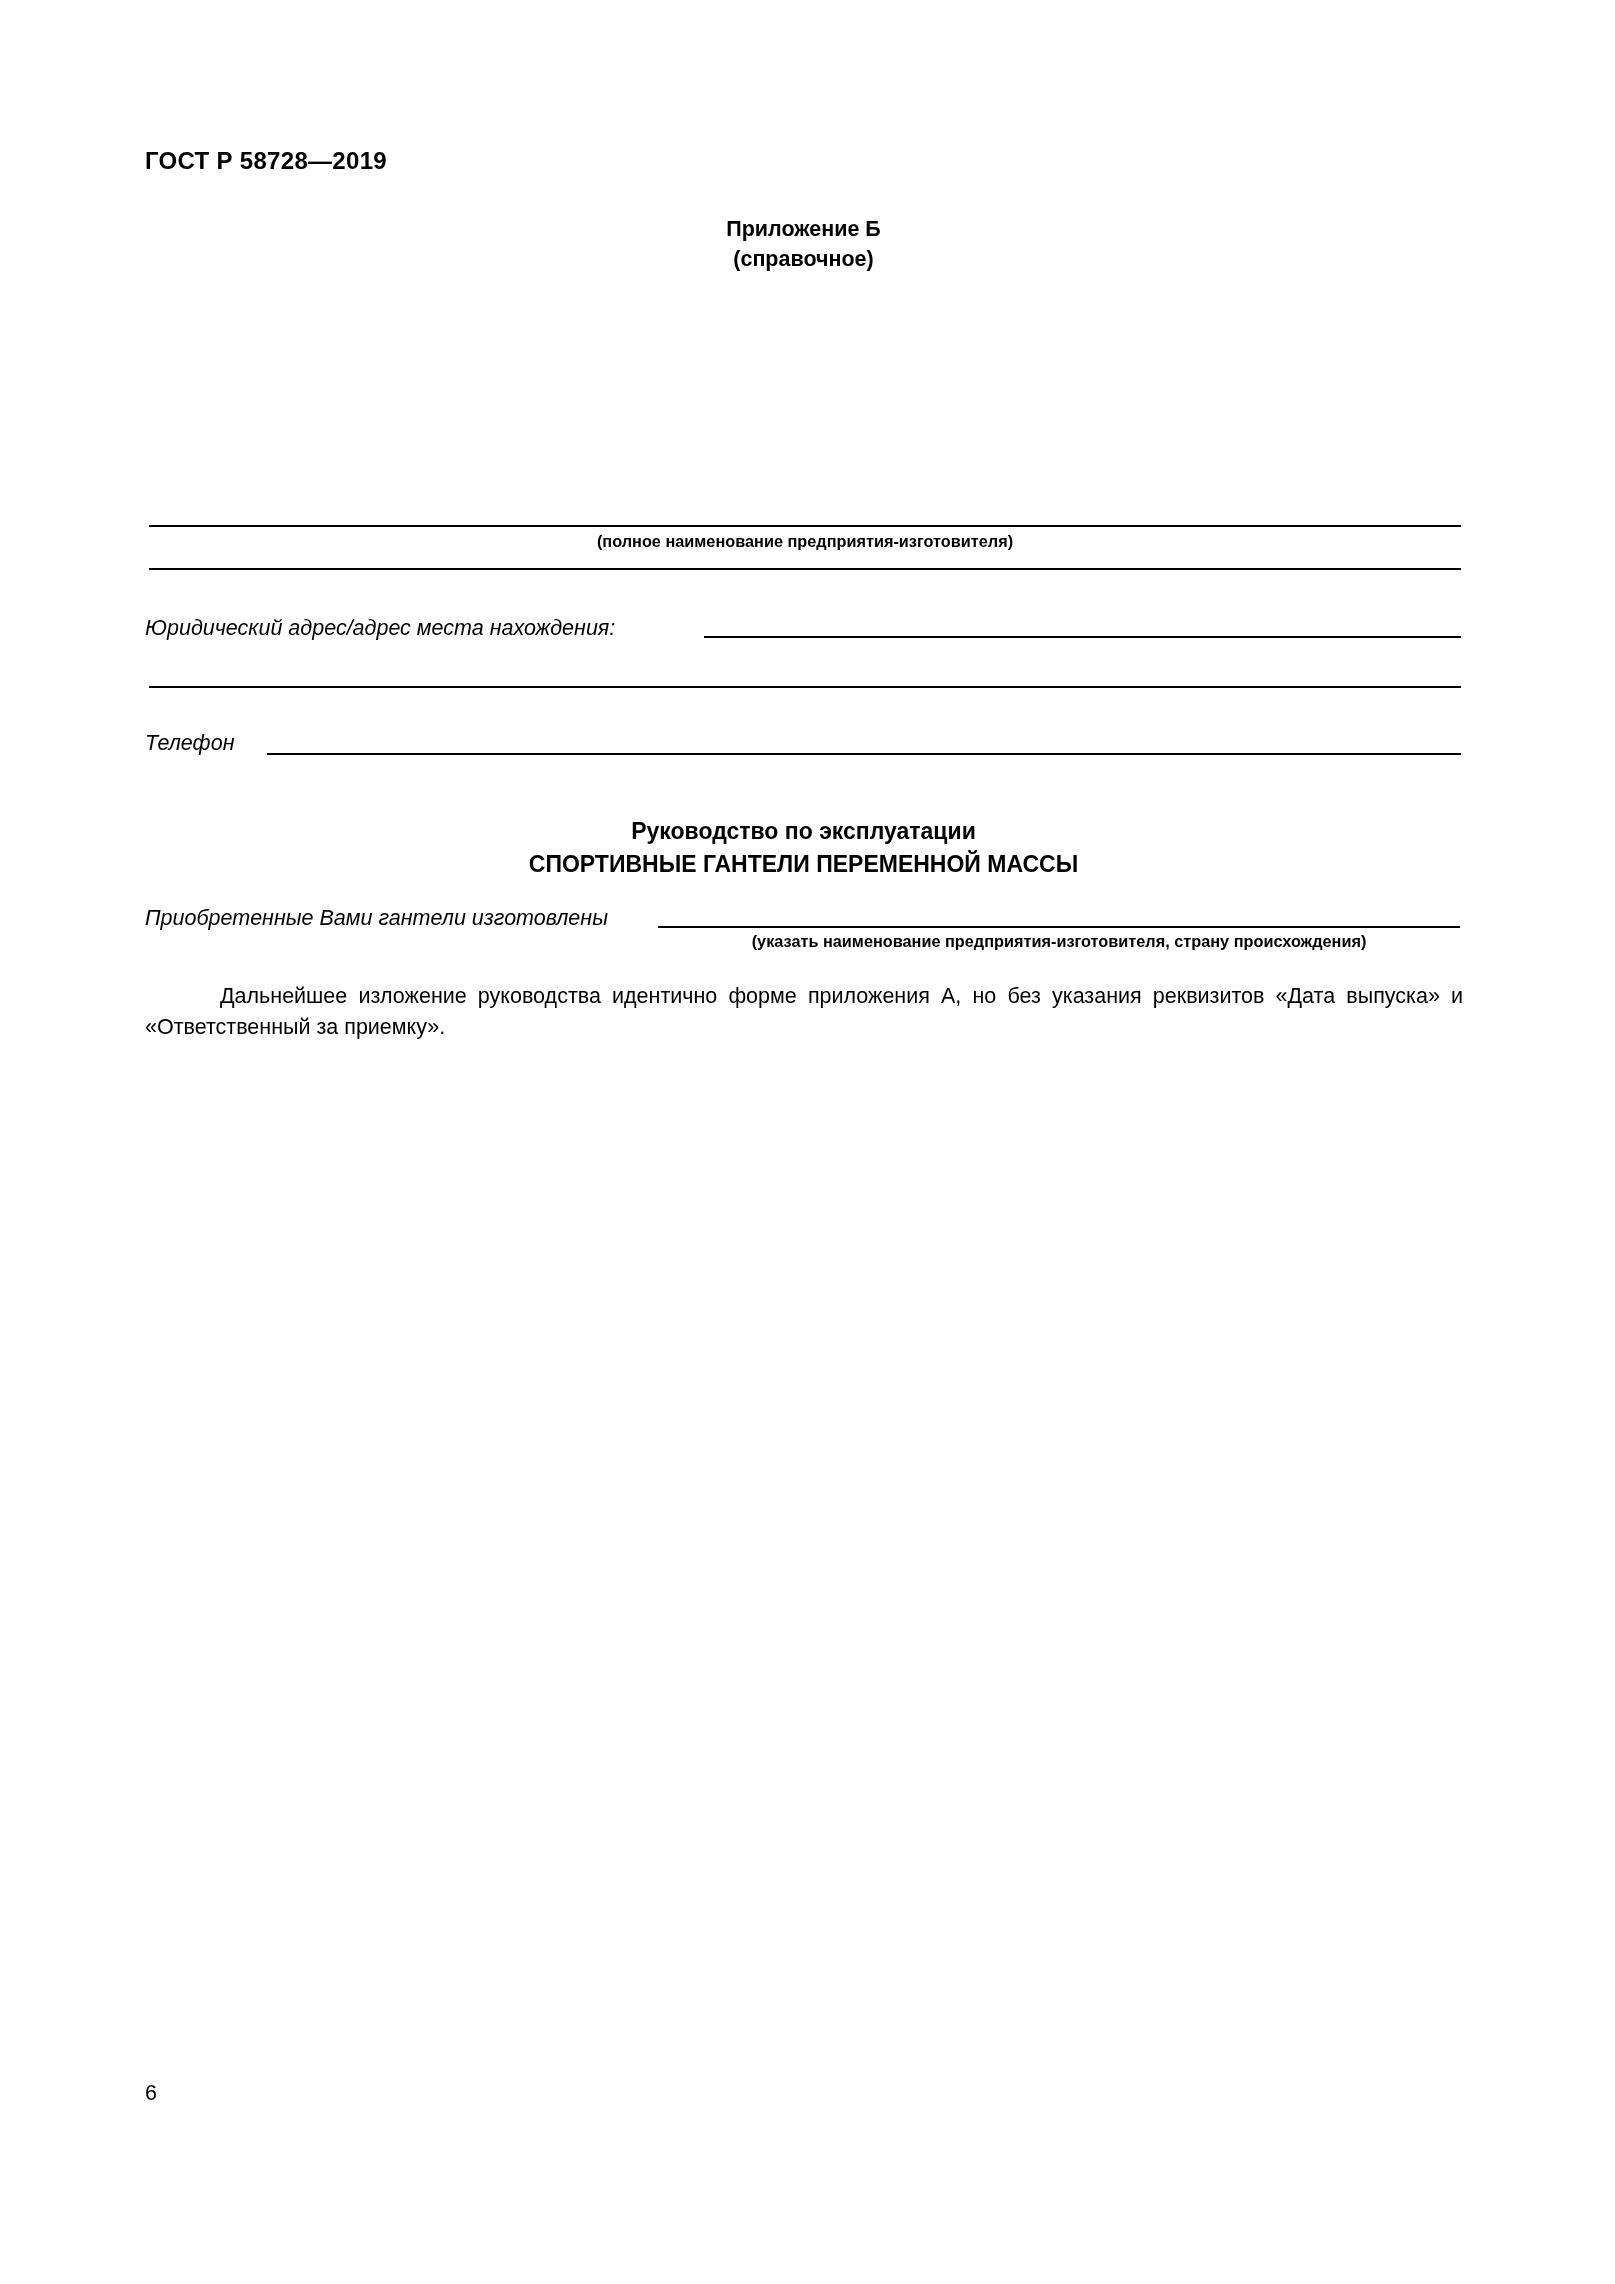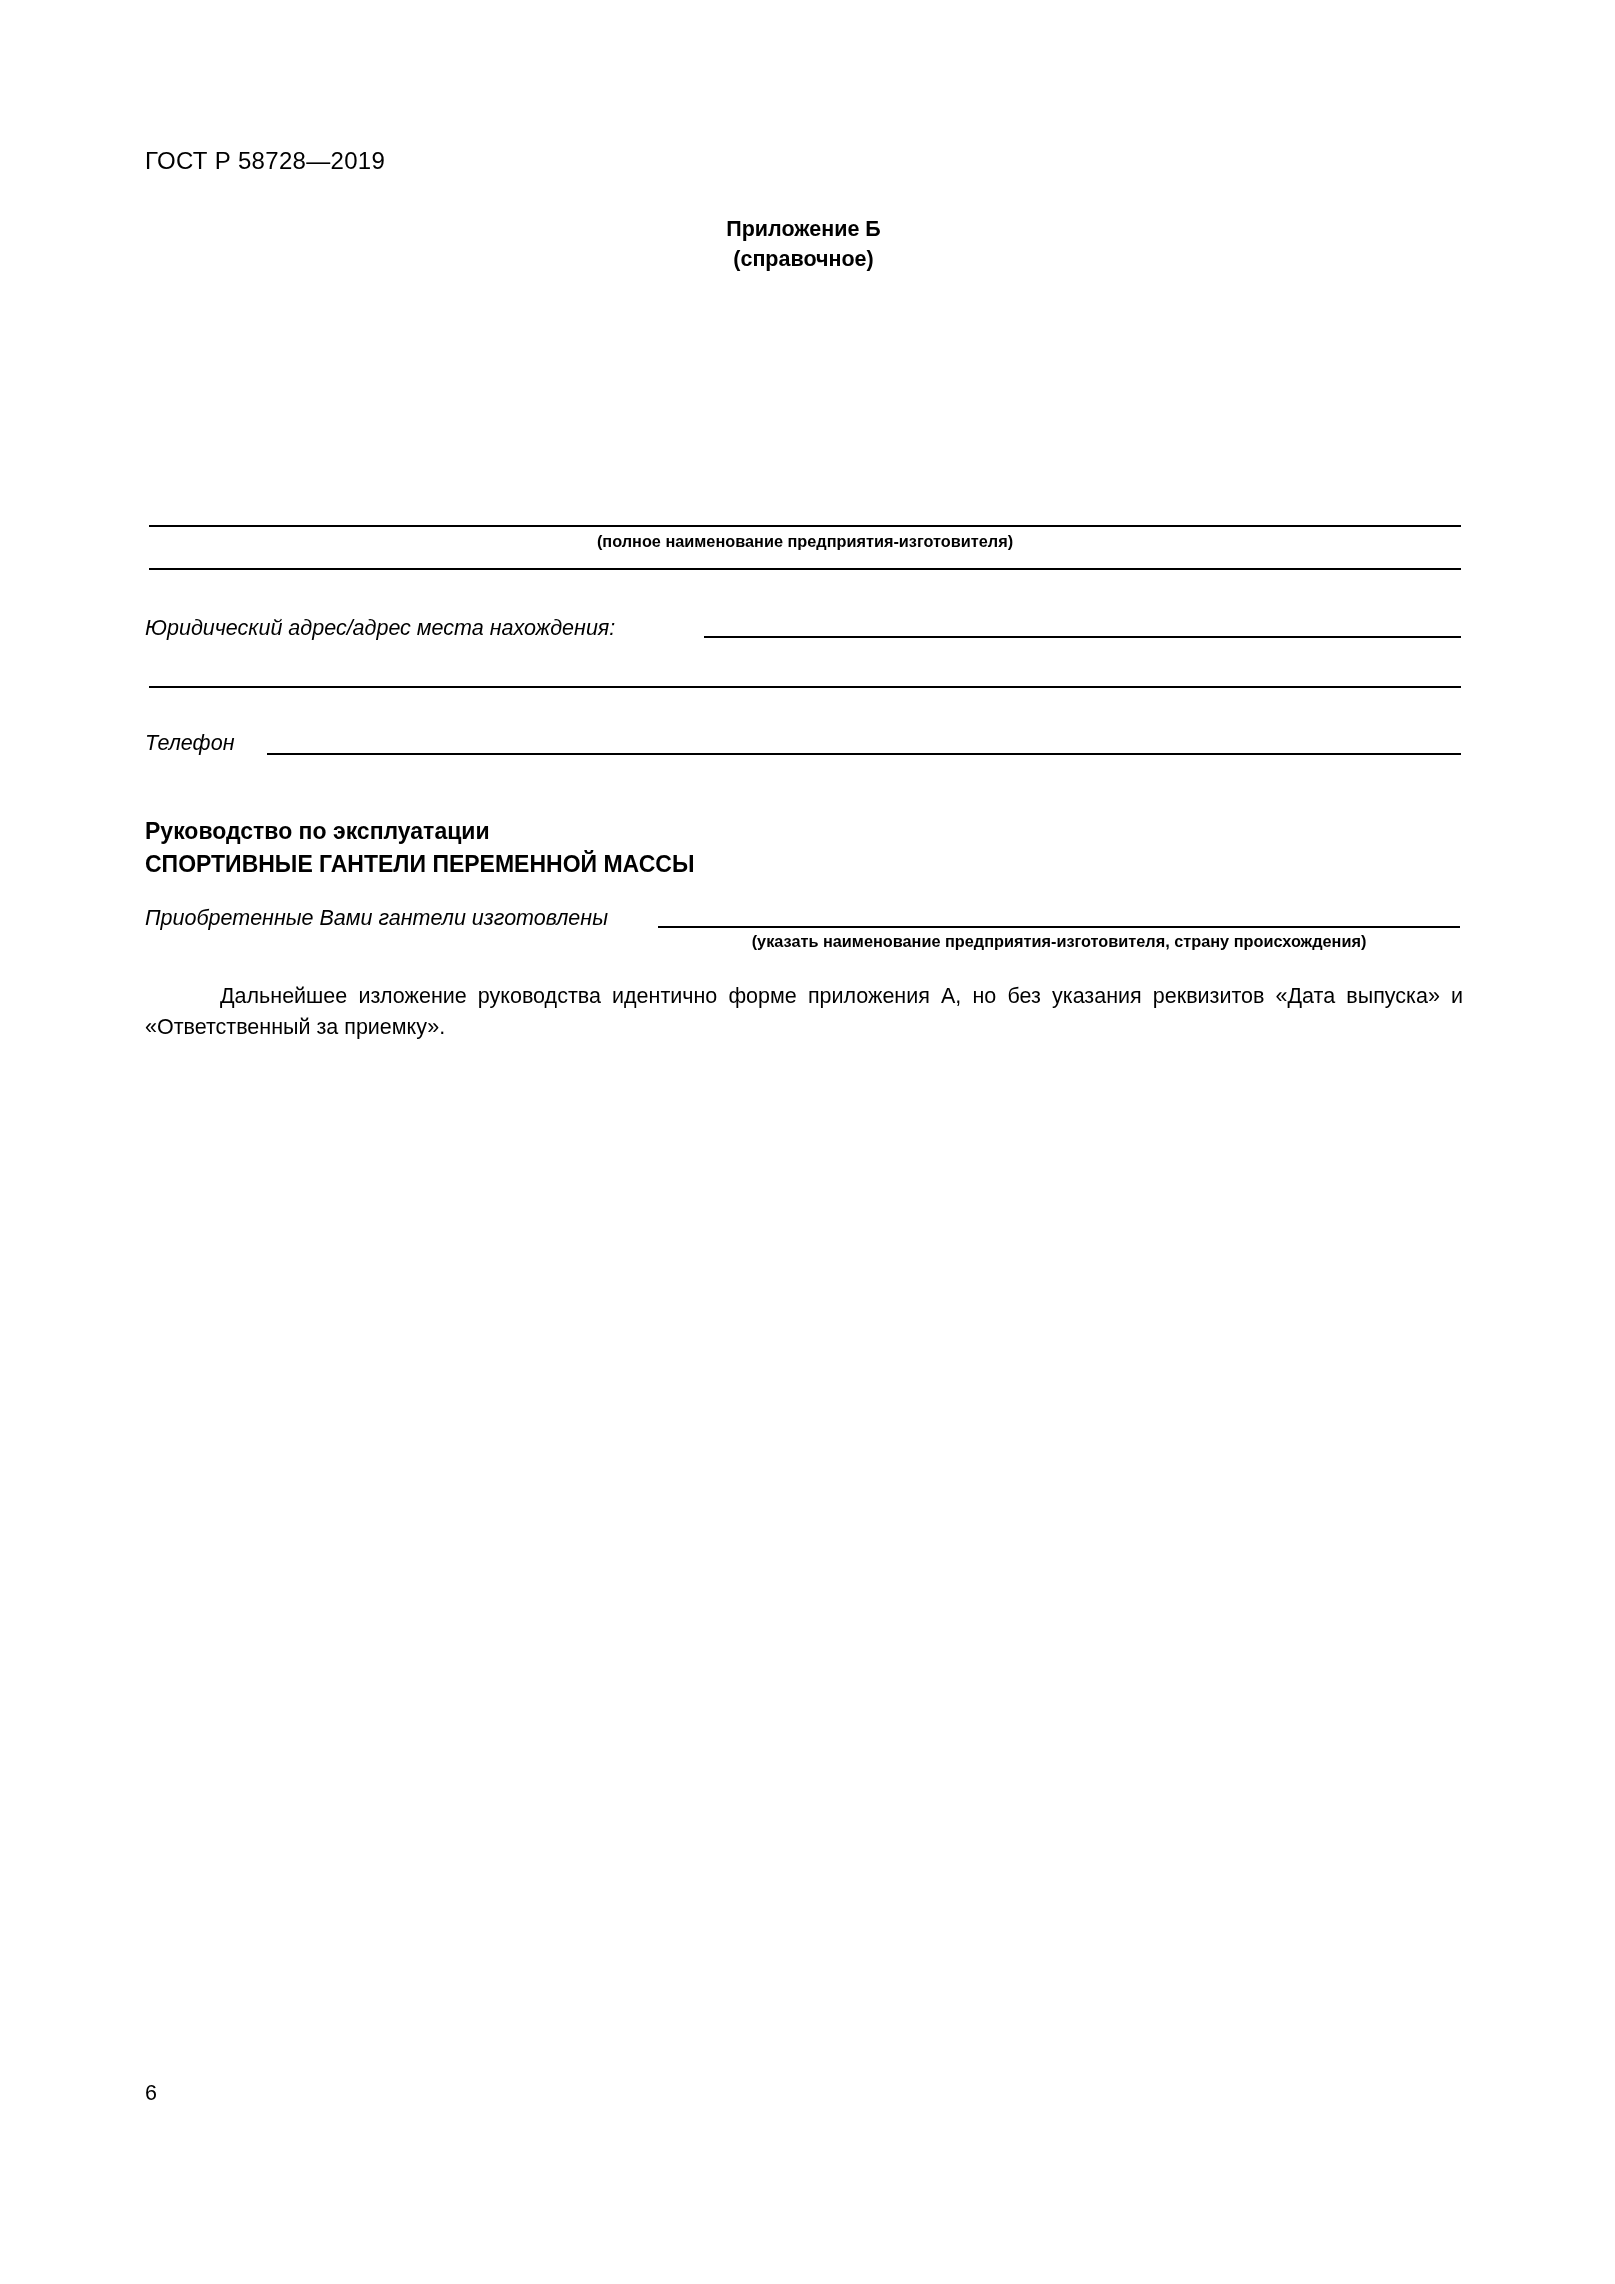--- a/index.html
+++ b/index.html
@@ -17,21 +17,21 @@
     height: 2284px;
     background: #ffffff;
     overflow: hidden;
   }
   
   .doc-header {
     position: absolute;
     left: 145px;
     top: 147px;
     font-size: 24px;
-    font-weight: normal;
+    font-weight: bold;
     letter-spacing: 0.3px;
     text-align: center;
   }
   
   .annex-block {
     position: absolute;
     left: 145px;
     top: 215px;
     width: 1317px;
     text-align: center;
@@ -81,21 +81,21 @@
   
   .lbl-phone { left: 145px; top: 731px; }
   .r5 { left: 267px; top: 753px; width: 1194px; }
 
   
   .manual-head {
     position: absolute;
     left: 145px;
     top: 815px;
     width: 1317px;
-    text-align: left;
+    text-align: center;
     font-size: 23px;
     font-weight: bold;
     line-height: 1.45;
   }
   .manual-head .line2 { font-weight: bold; }
 
   
   .lbl-purchased { left: 145px; top: 906px; }
   .r6 { left: 658px; top: 926px; width: 802px; }
   .cap2 { left: 658px; top: 932px; width: 802px; }

